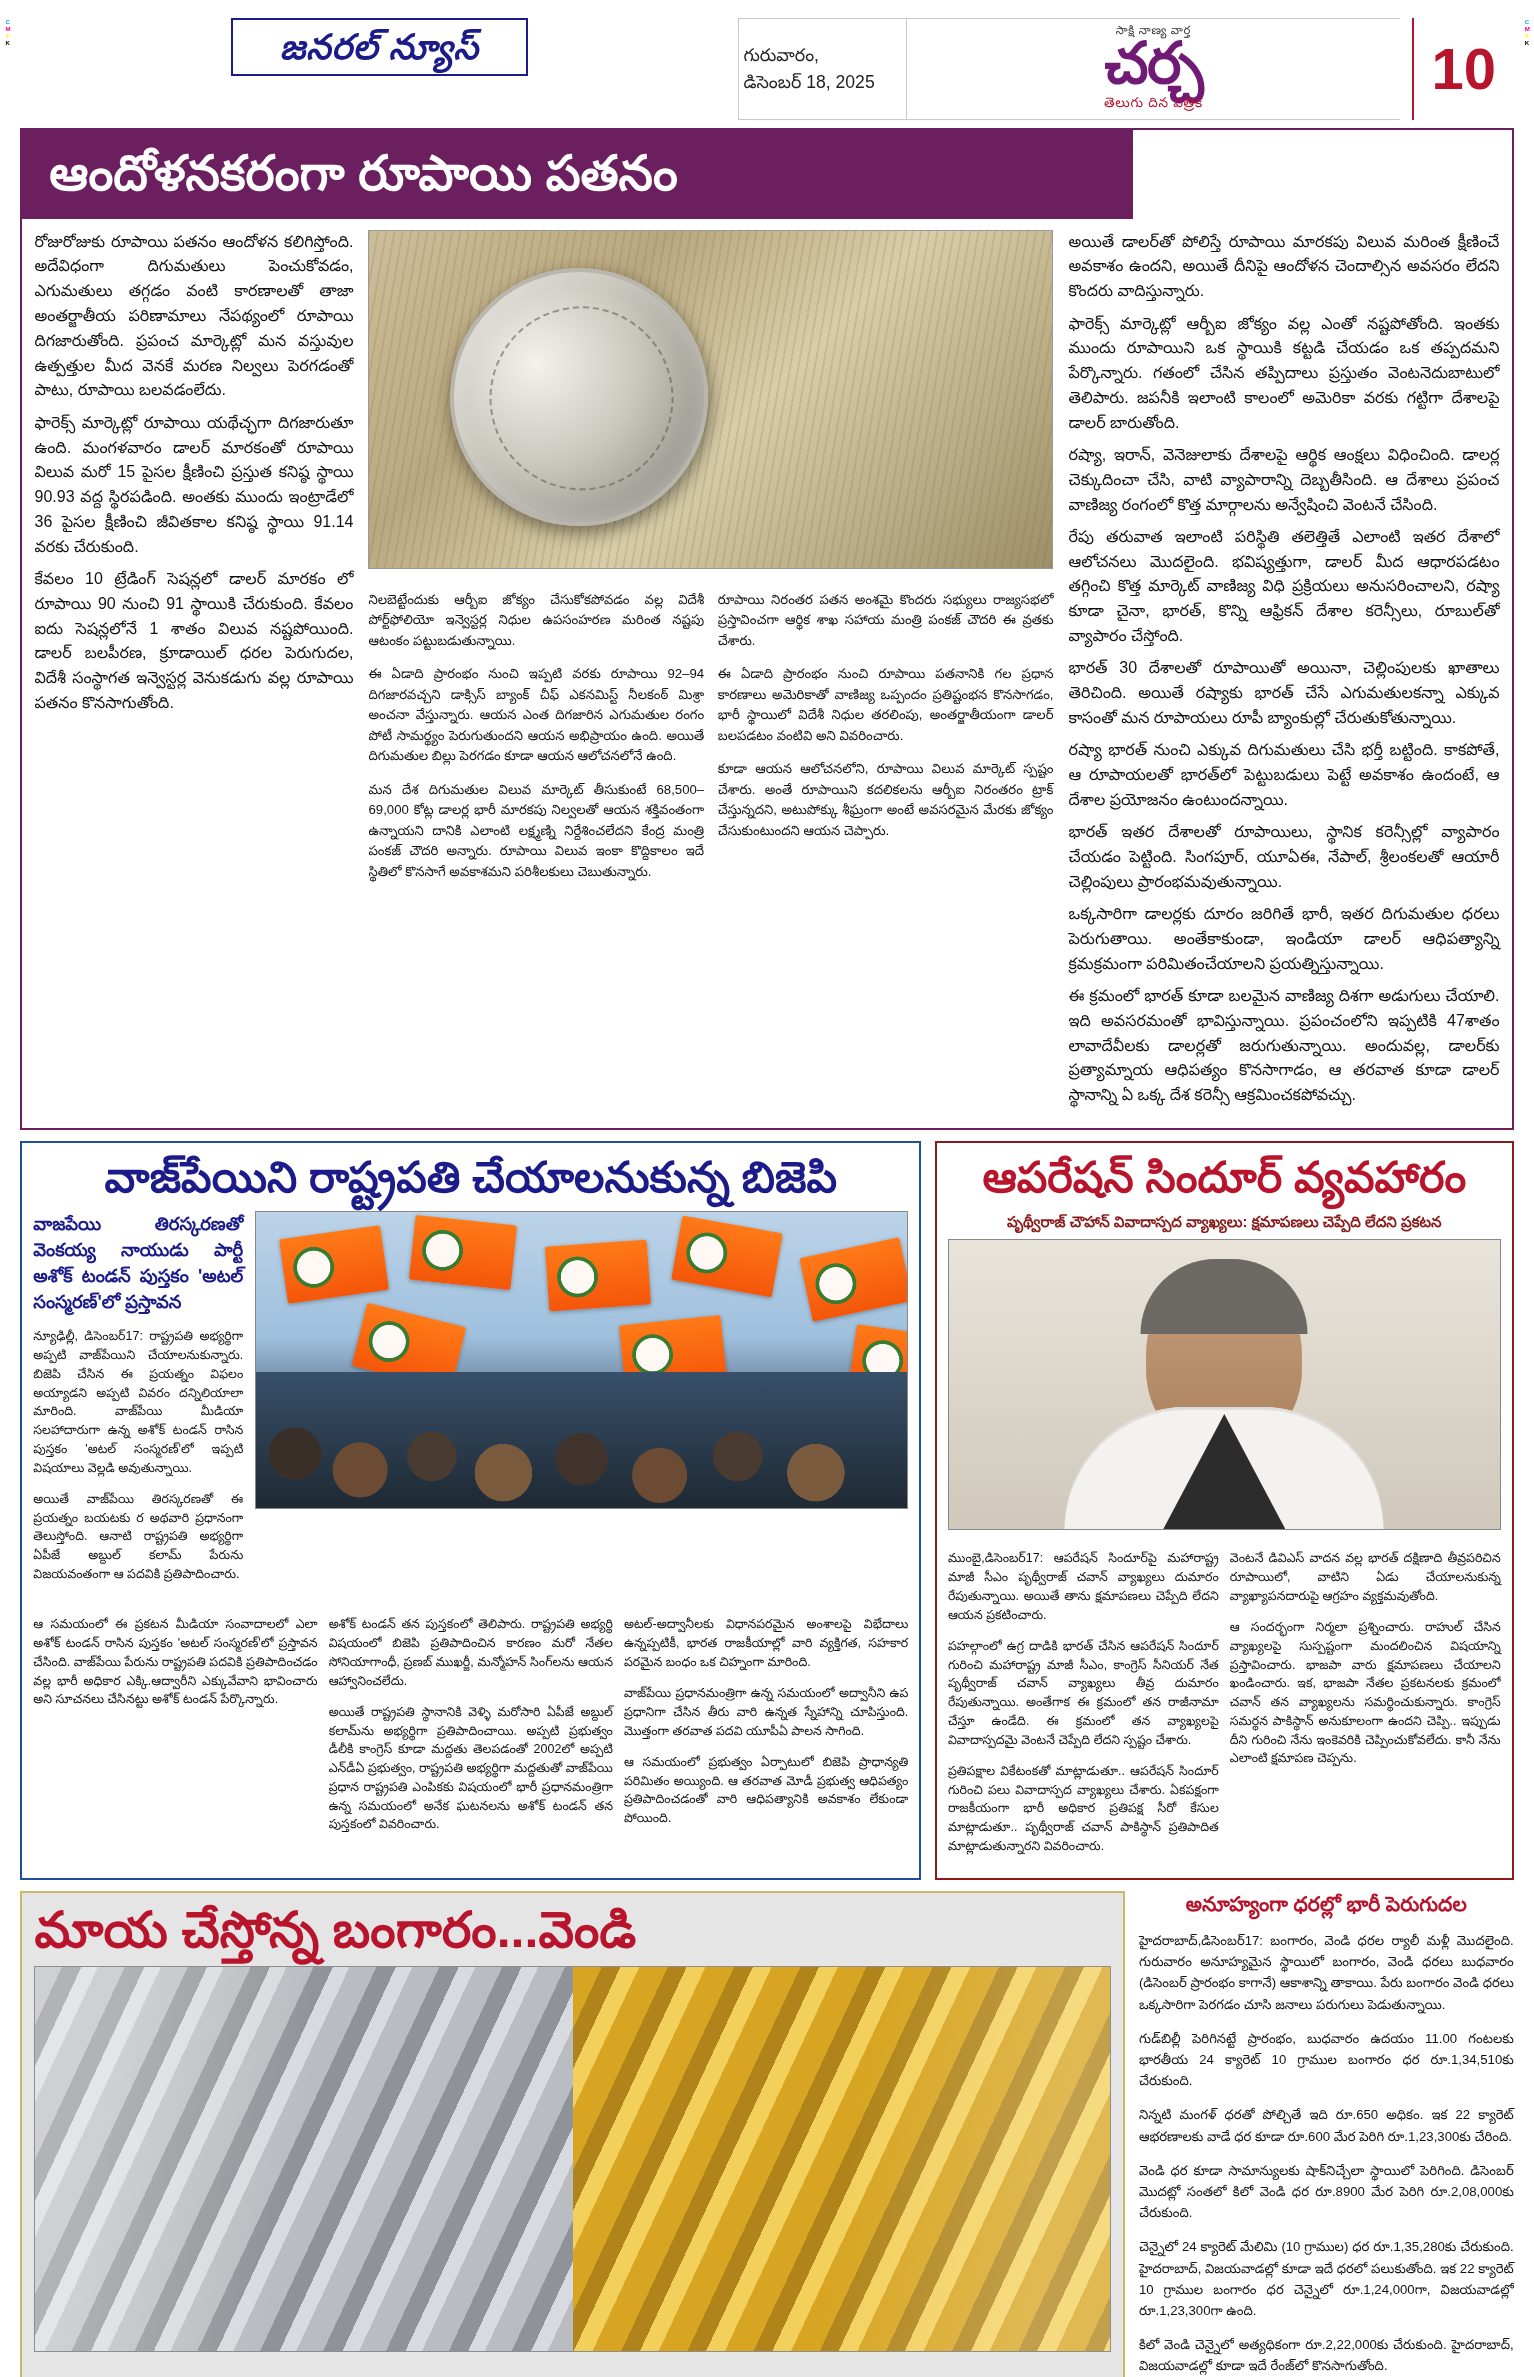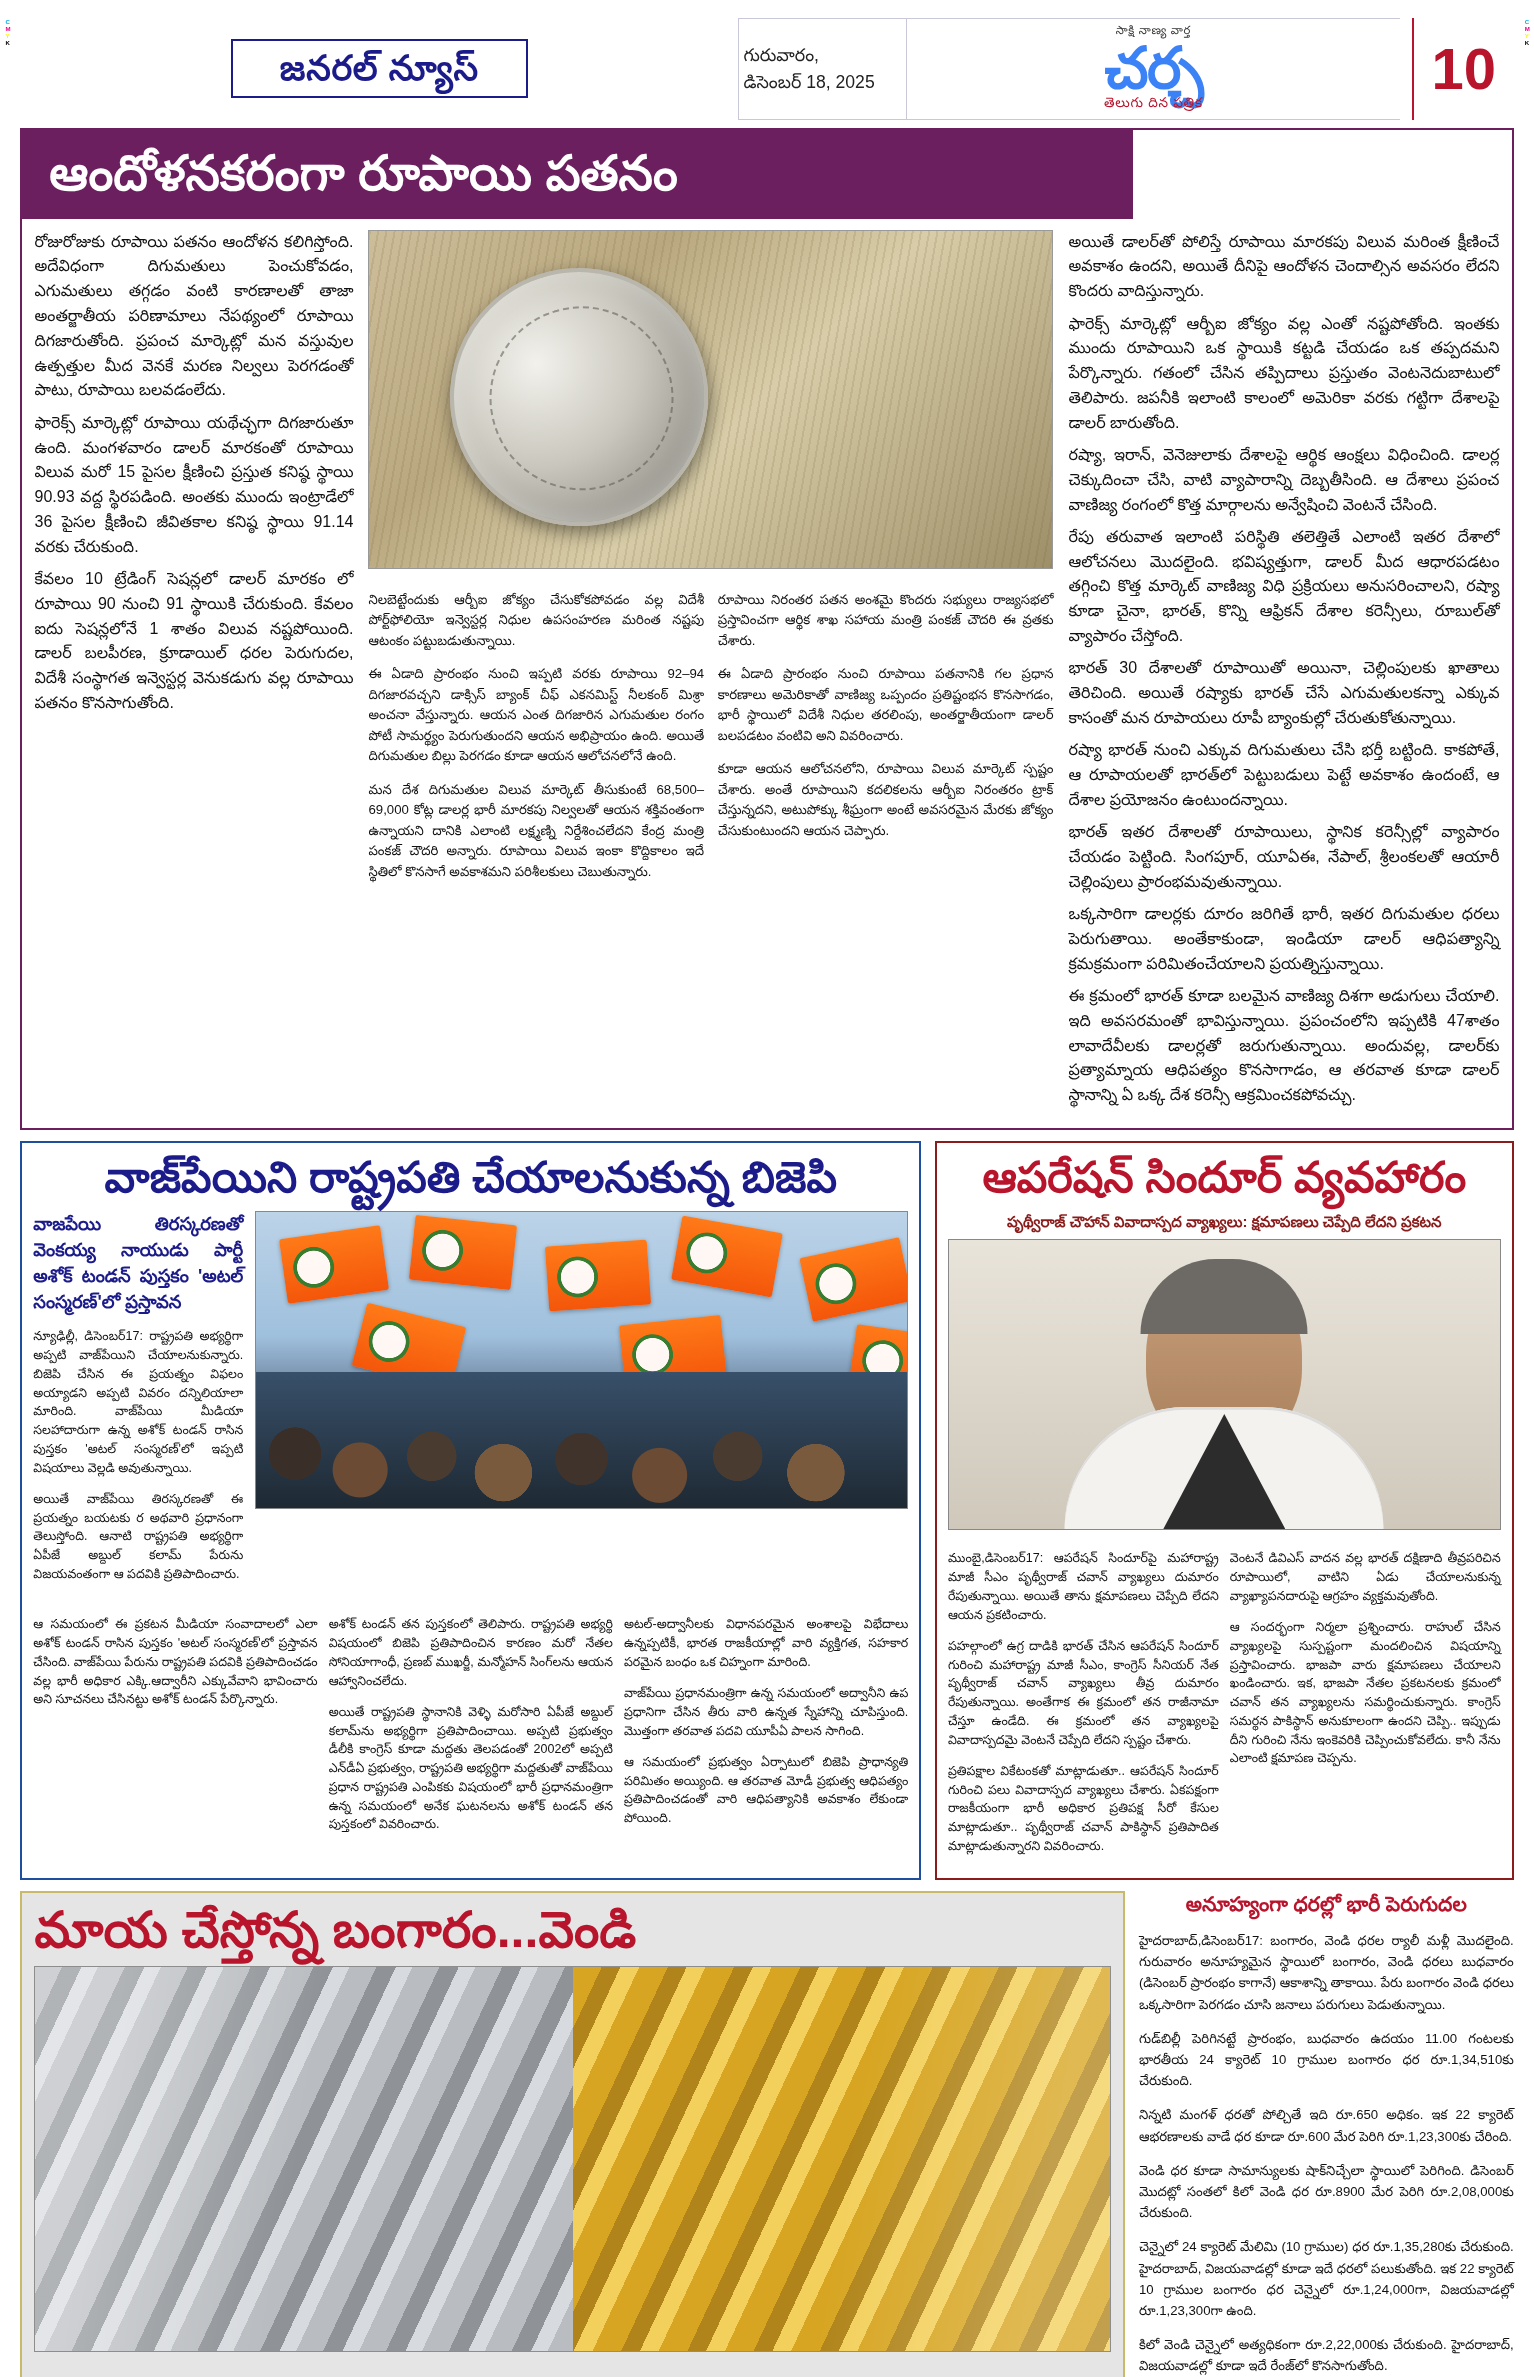--- a/index.html
+++ b/index.html
@@ -22,22 +22,23 @@
   
   .masthead {
     display: flex;
     align-items: stretch;
     height: 102px;
     margin-bottom: 8.1px;
   }
   .mh-left {
     flex: 0 0 718px;
     display: flex;
-    align-items: center;
+    align-items: flex-start;
     justify-content: center;
+    font-style: italic;
   }
   .section-badge {
     border: 2px solid #1b1b8a;
     padding: 8.1px 47px;
     font-size: 35px;
     font-weight: bold;
     color: #1b1b8a;
     letter-spacing: 0.7px;
     line-height: 1.1;
   }
@@ -65,23 +66,24 @@
     position: relative;
   }
   .mh-tagline-top {
     font-size: 11.5px;
     color: #333;
     letter-spacing: 0.7px;
   }
   .mh-logo {
     font-size: 58px;
     font-weight: bold;
-    color: #3b82f6;
+    color: #701a75;
     line-height: 0.95;
     letter-spacing: -1.4px;
+    font-family: Liberation Mono, monospace;
   }
   .mh-tagline-bottom {
     font-size: 13.6px;
     color: #b8142c;
     letter-spacing: 0.7px;
   }
   .mh-page {
     flex: 0 0 102px;
     display: flex;
     align-items: center;

